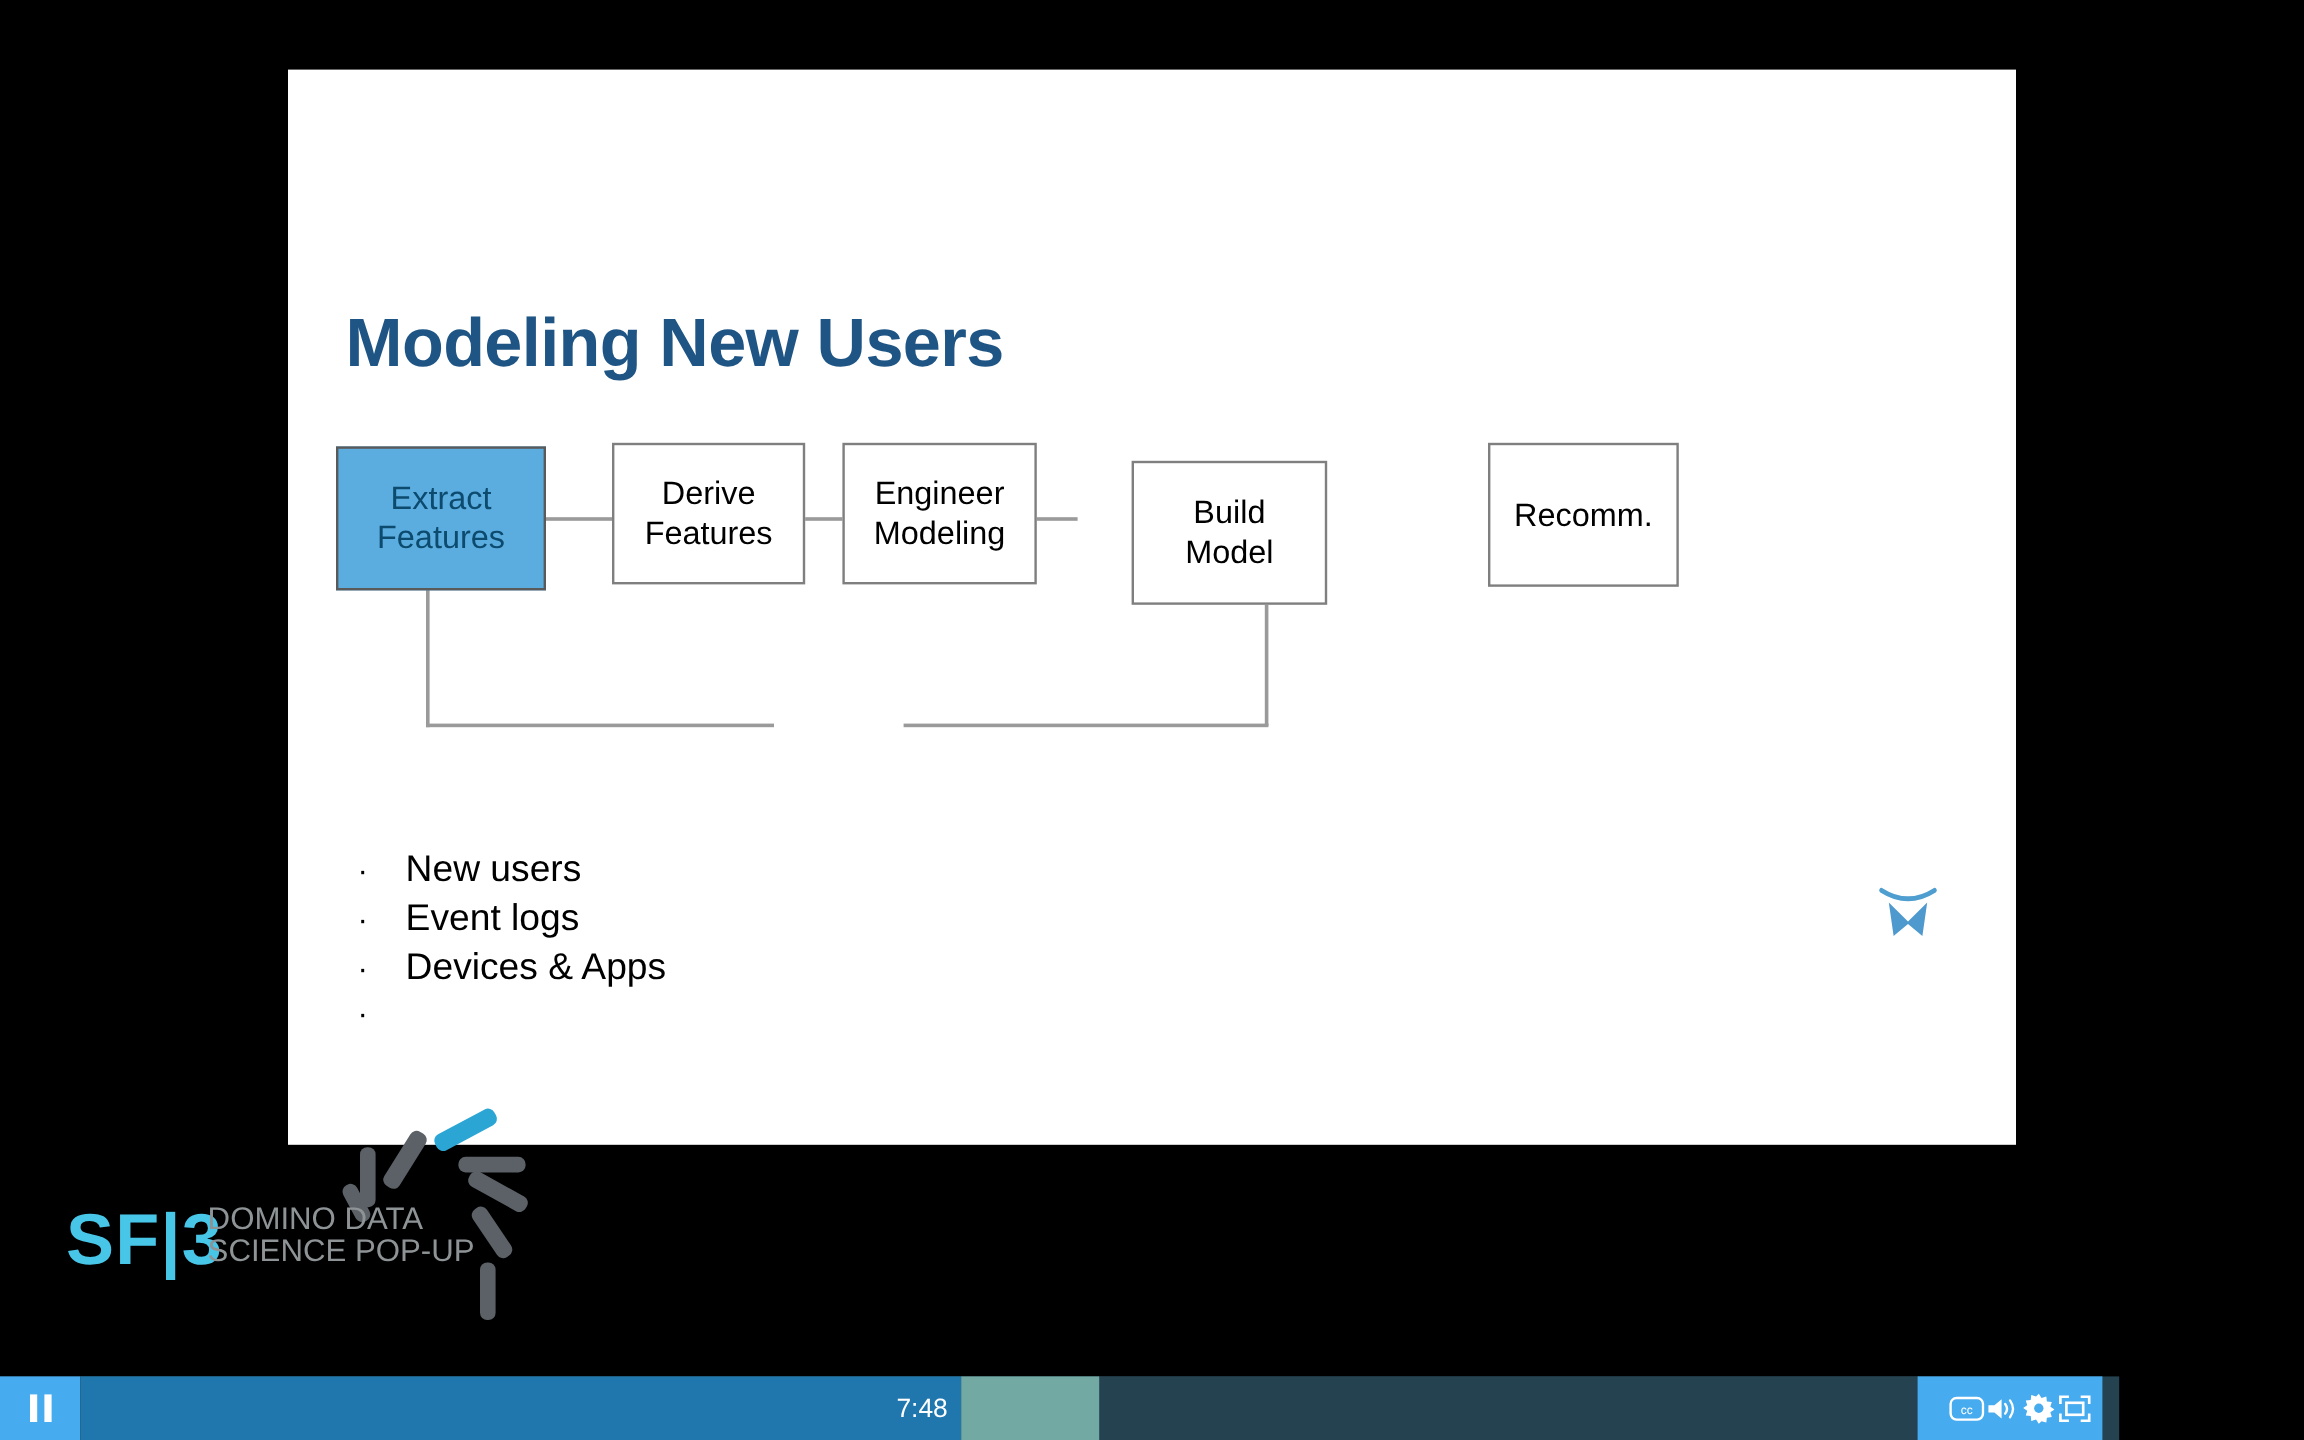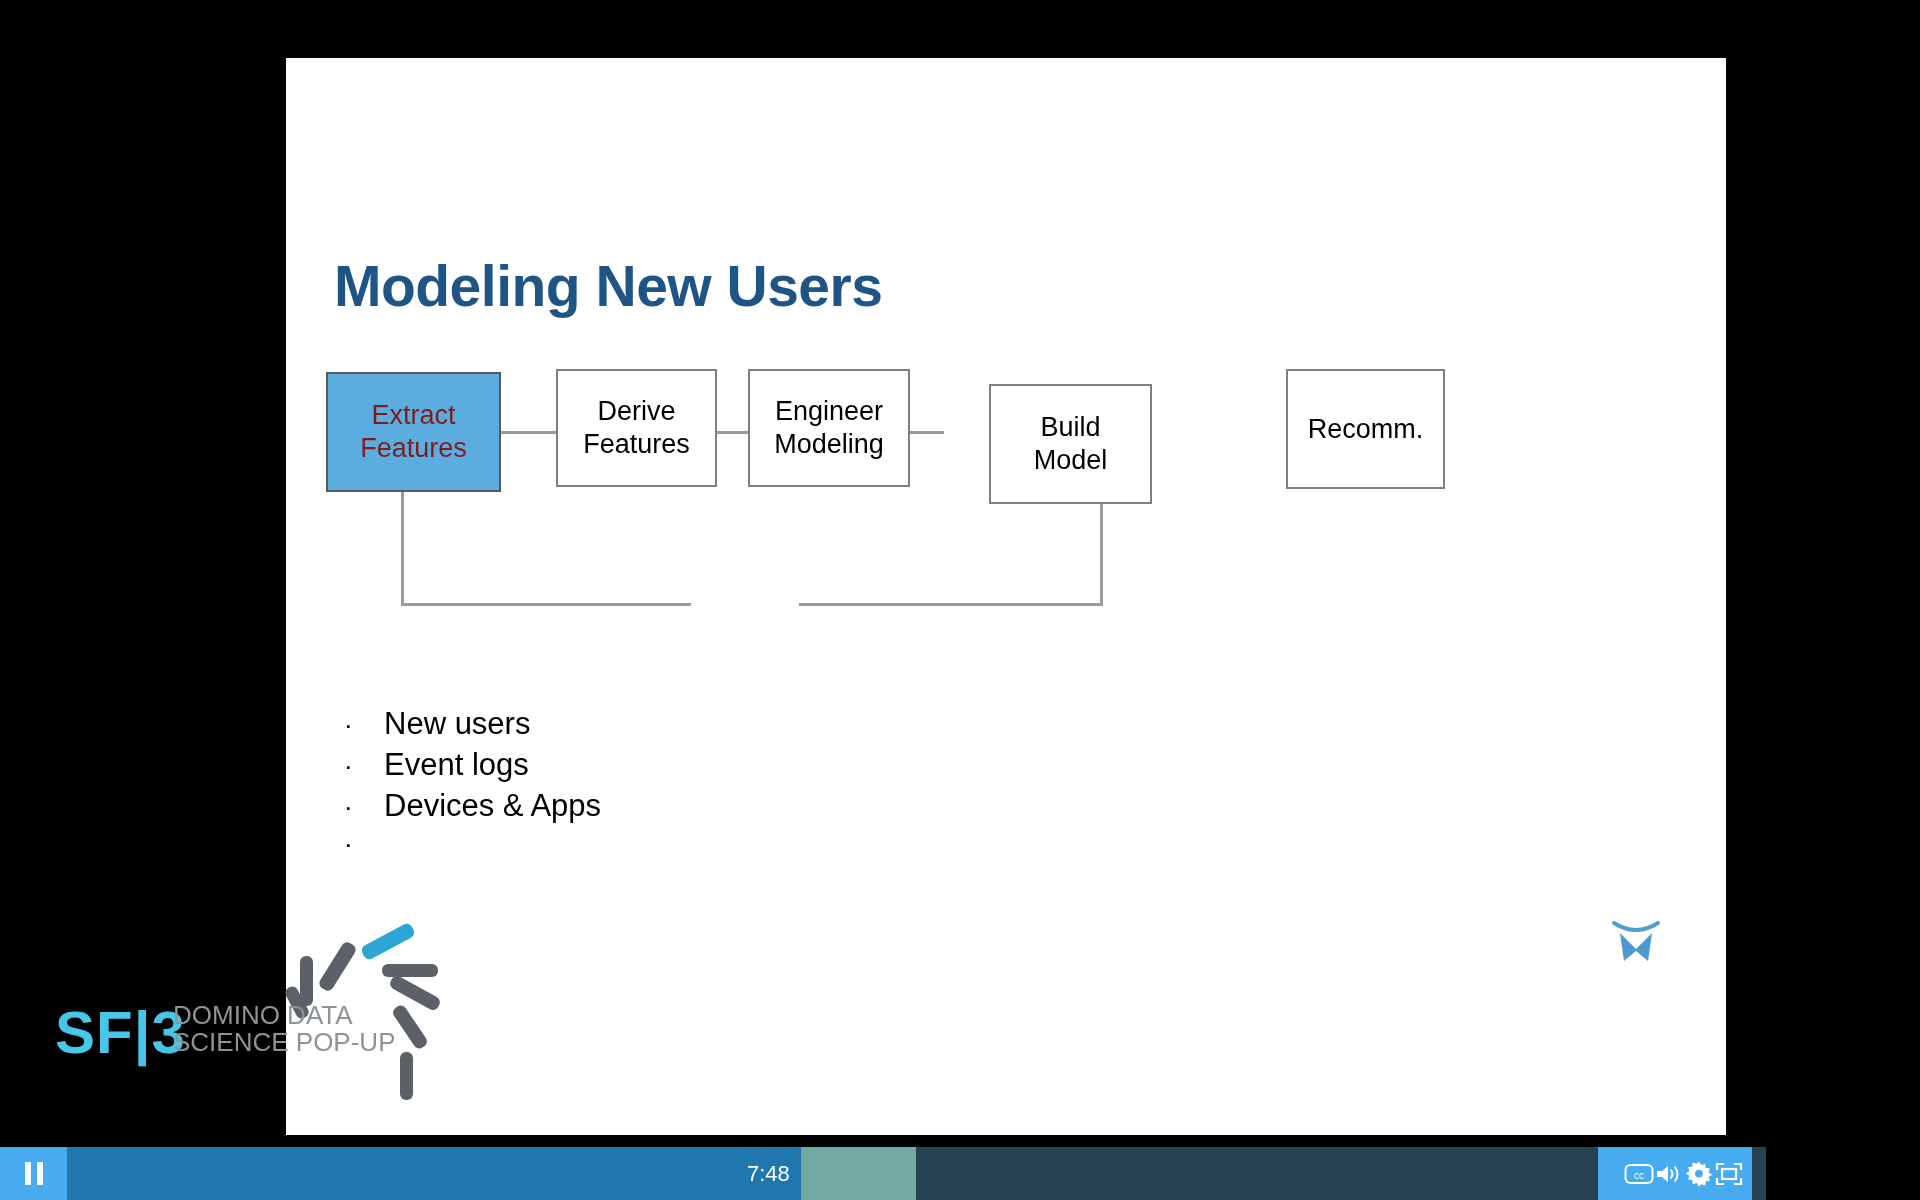--- a/index.html
+++ b/index.html
@@ -19,23 +19,22 @@
     inset: 0;
     background: #000000;
   }
 
   
   #slide {
     position: absolute;
     left: 240px;
     top: 58px;
     width: 1440px;
-    height: 1077px;
+    height: 896px;
     background: #ffffff;
-    margin-left: 46px;
   }
 
   #slide-title {
     position: absolute;
     left: 48px;
     top: 195px;
     font-size: 57px;
     font-weight: bold;
     color: #1f5584;
     letter-spacing: -0.5px;
@@ -62,21 +61,21 @@
     line-height: 1.22;
     text-align: center;
     display: flex;
     align-items: center;
     justify-content: center;
     white-space: pre-line;
   }
   .flow-box.highlight {
     background: #5bade0;
     border-color: #5a5a5a;
-    color: #7f1d1d;
+    color: #0c4a6e;
   }
 
   .connector {
     position: absolute;
     background: #9a9a9a;
   }
 
   
   #bullets {
     position: absolute;

